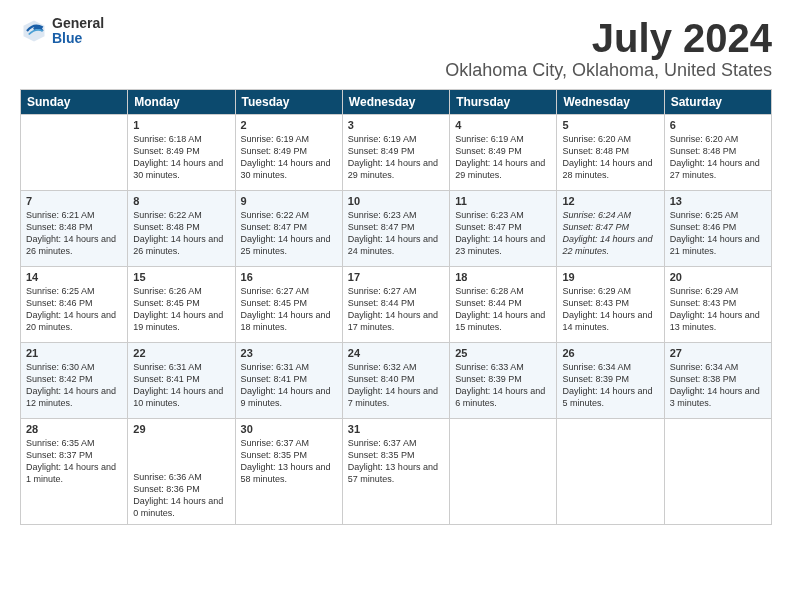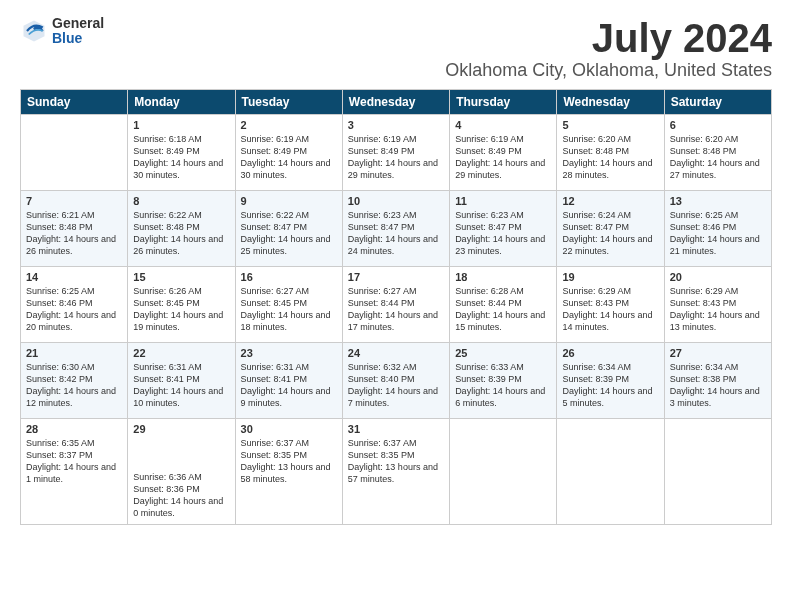--- a/index.html
+++ b/index.html
@@ -205,21 +205,21 @@
 Daylight: 14 hours and 24 minutes.</div>
           </td>
           <td>
             <span class="day-number">11</span>
             <div class="day-info" style="white-space: pre-line;">Sunrise: 6:23 AM
 Sunset: 8:47 PM
 Daylight: 14 hours and 23 minutes.</div>
           </td>
           <td>
             <span class="day-number">12</span>
-            <div class="day-info" style="white-space: pre-line;">Sunrise: 6:24 AM
+            <div class="day-info" style="white-space: pre-line; font-style: italic;">Sunrise: 6:24 AM
 Sunset: 8:47 PM
 Daylight: 14 hours and 22 minutes.</div>
           </td>
           <td>
             <span class="day-number">13</span>
             <div class="day-info" style="white-space: pre-line;">Sunrise: 6:25 AM
 Sunset: 8:46 PM
 Daylight: 14 hours and 21 minutes.</div>
           </td>
         </tr>

